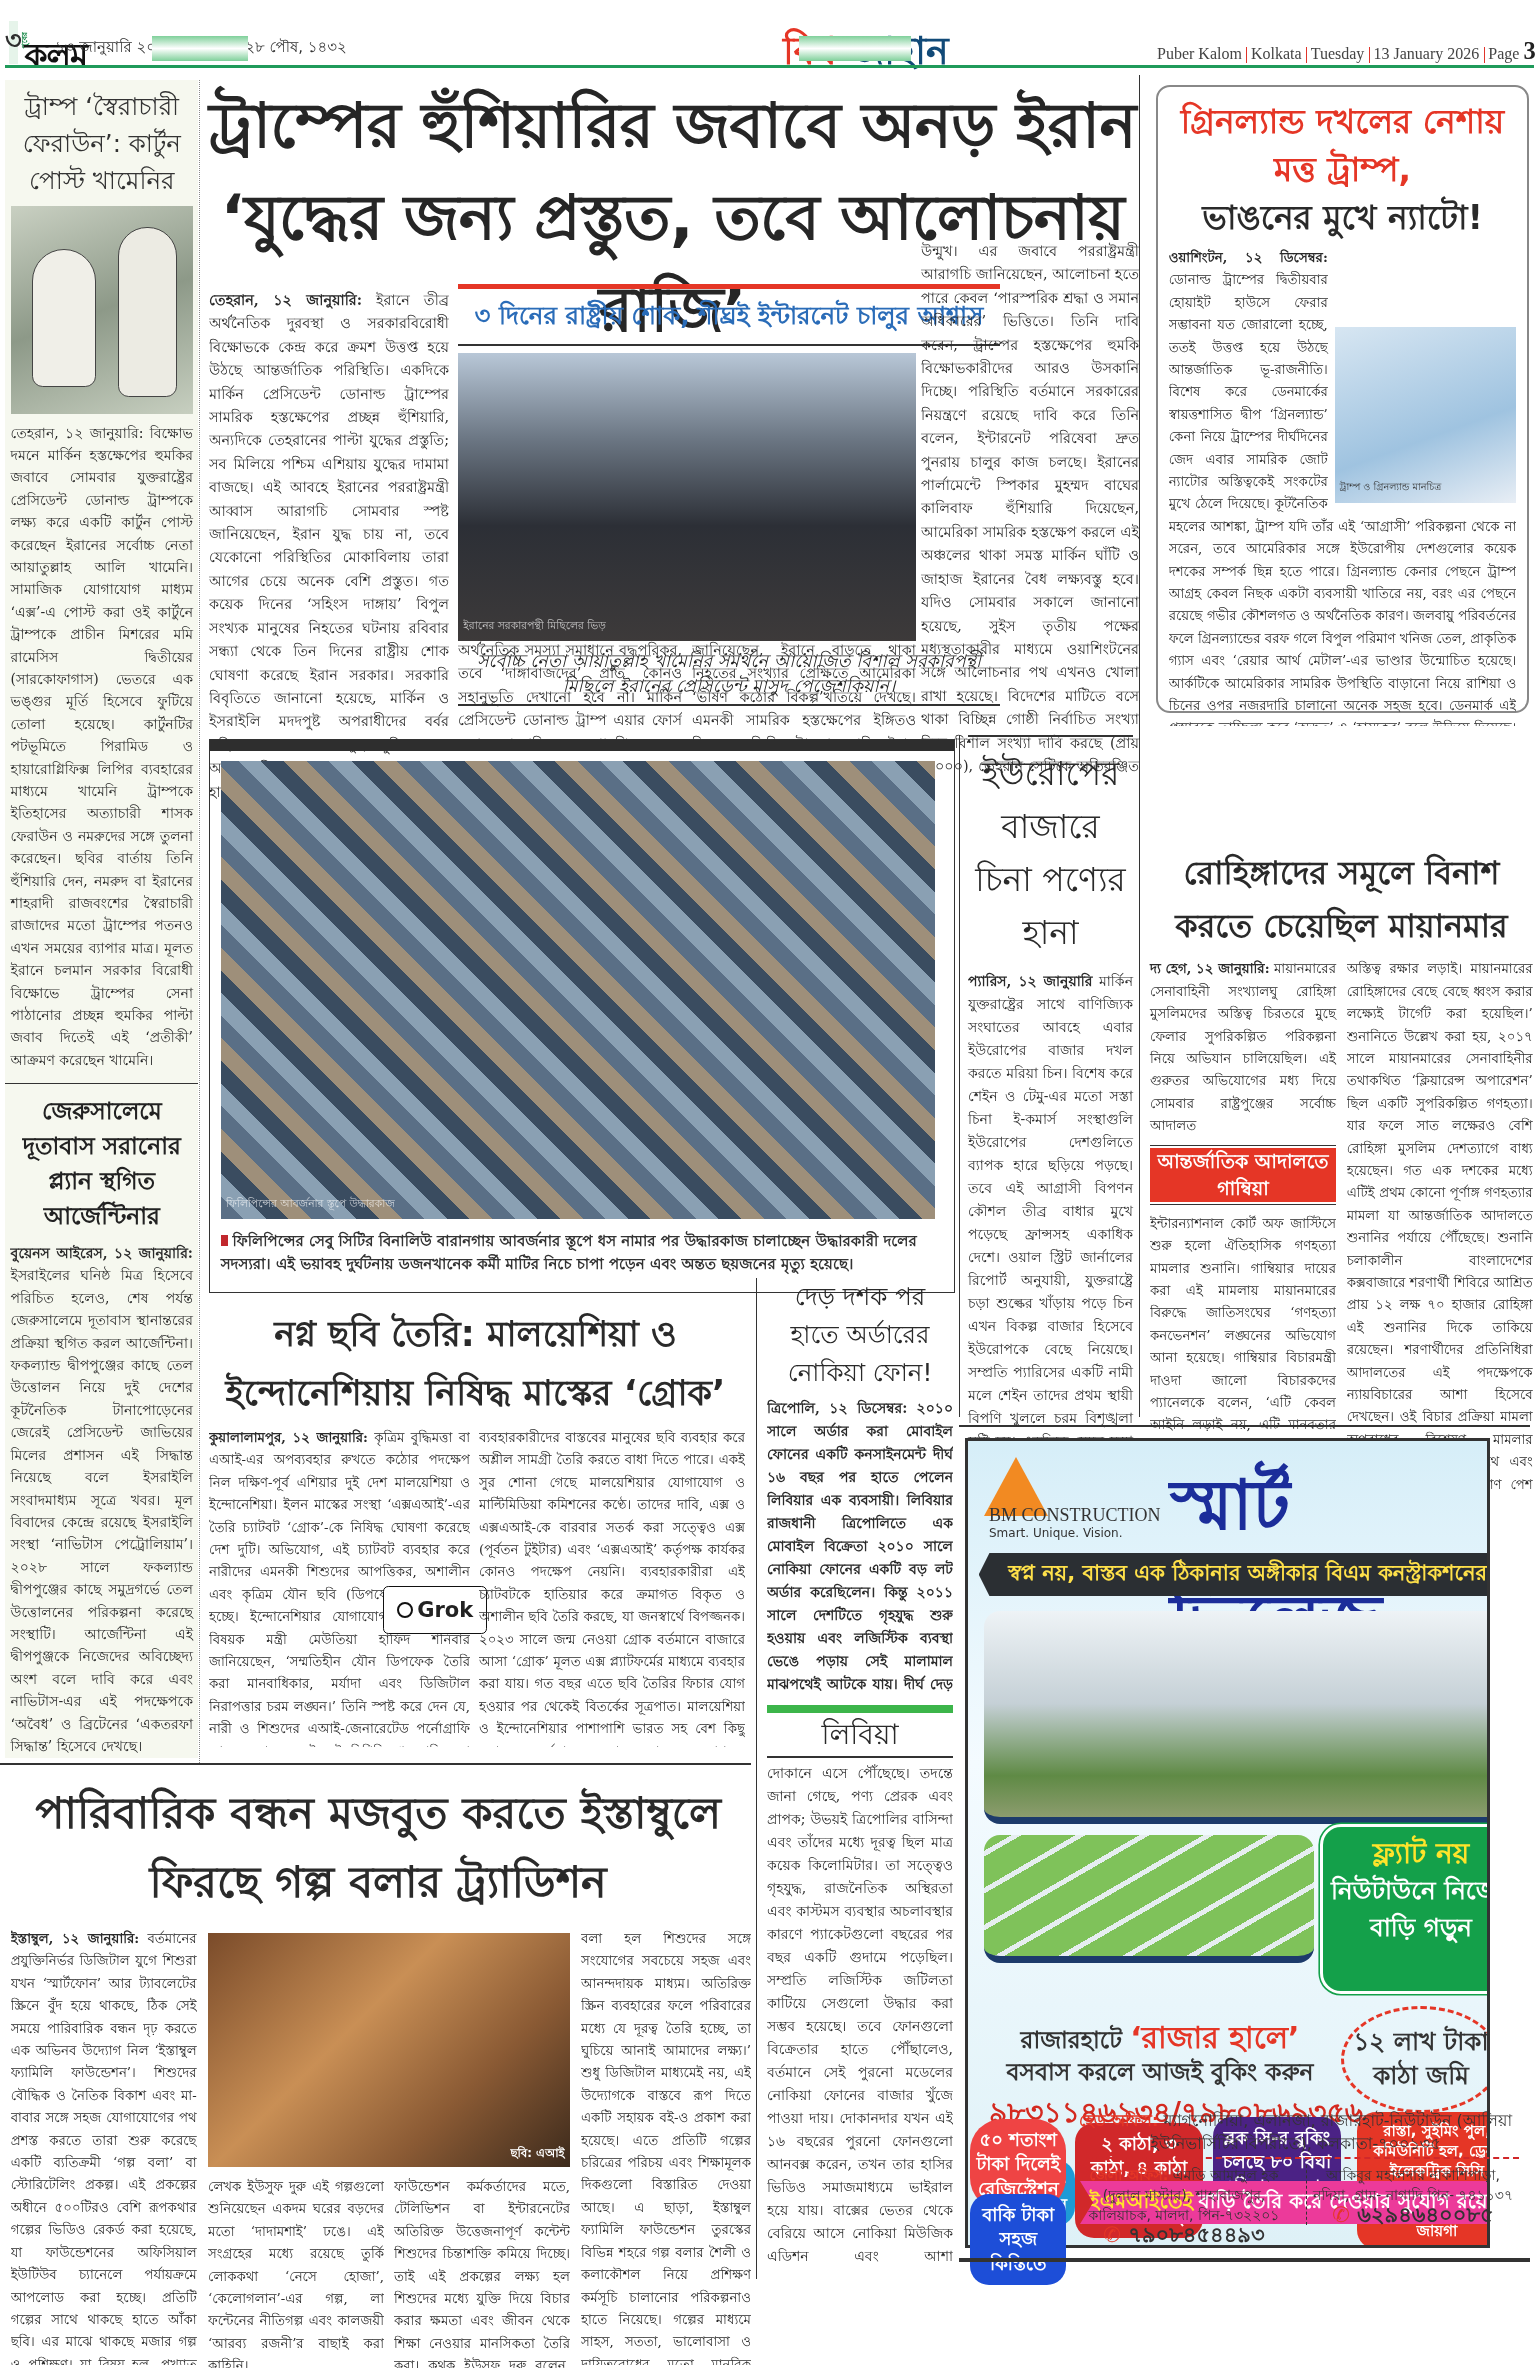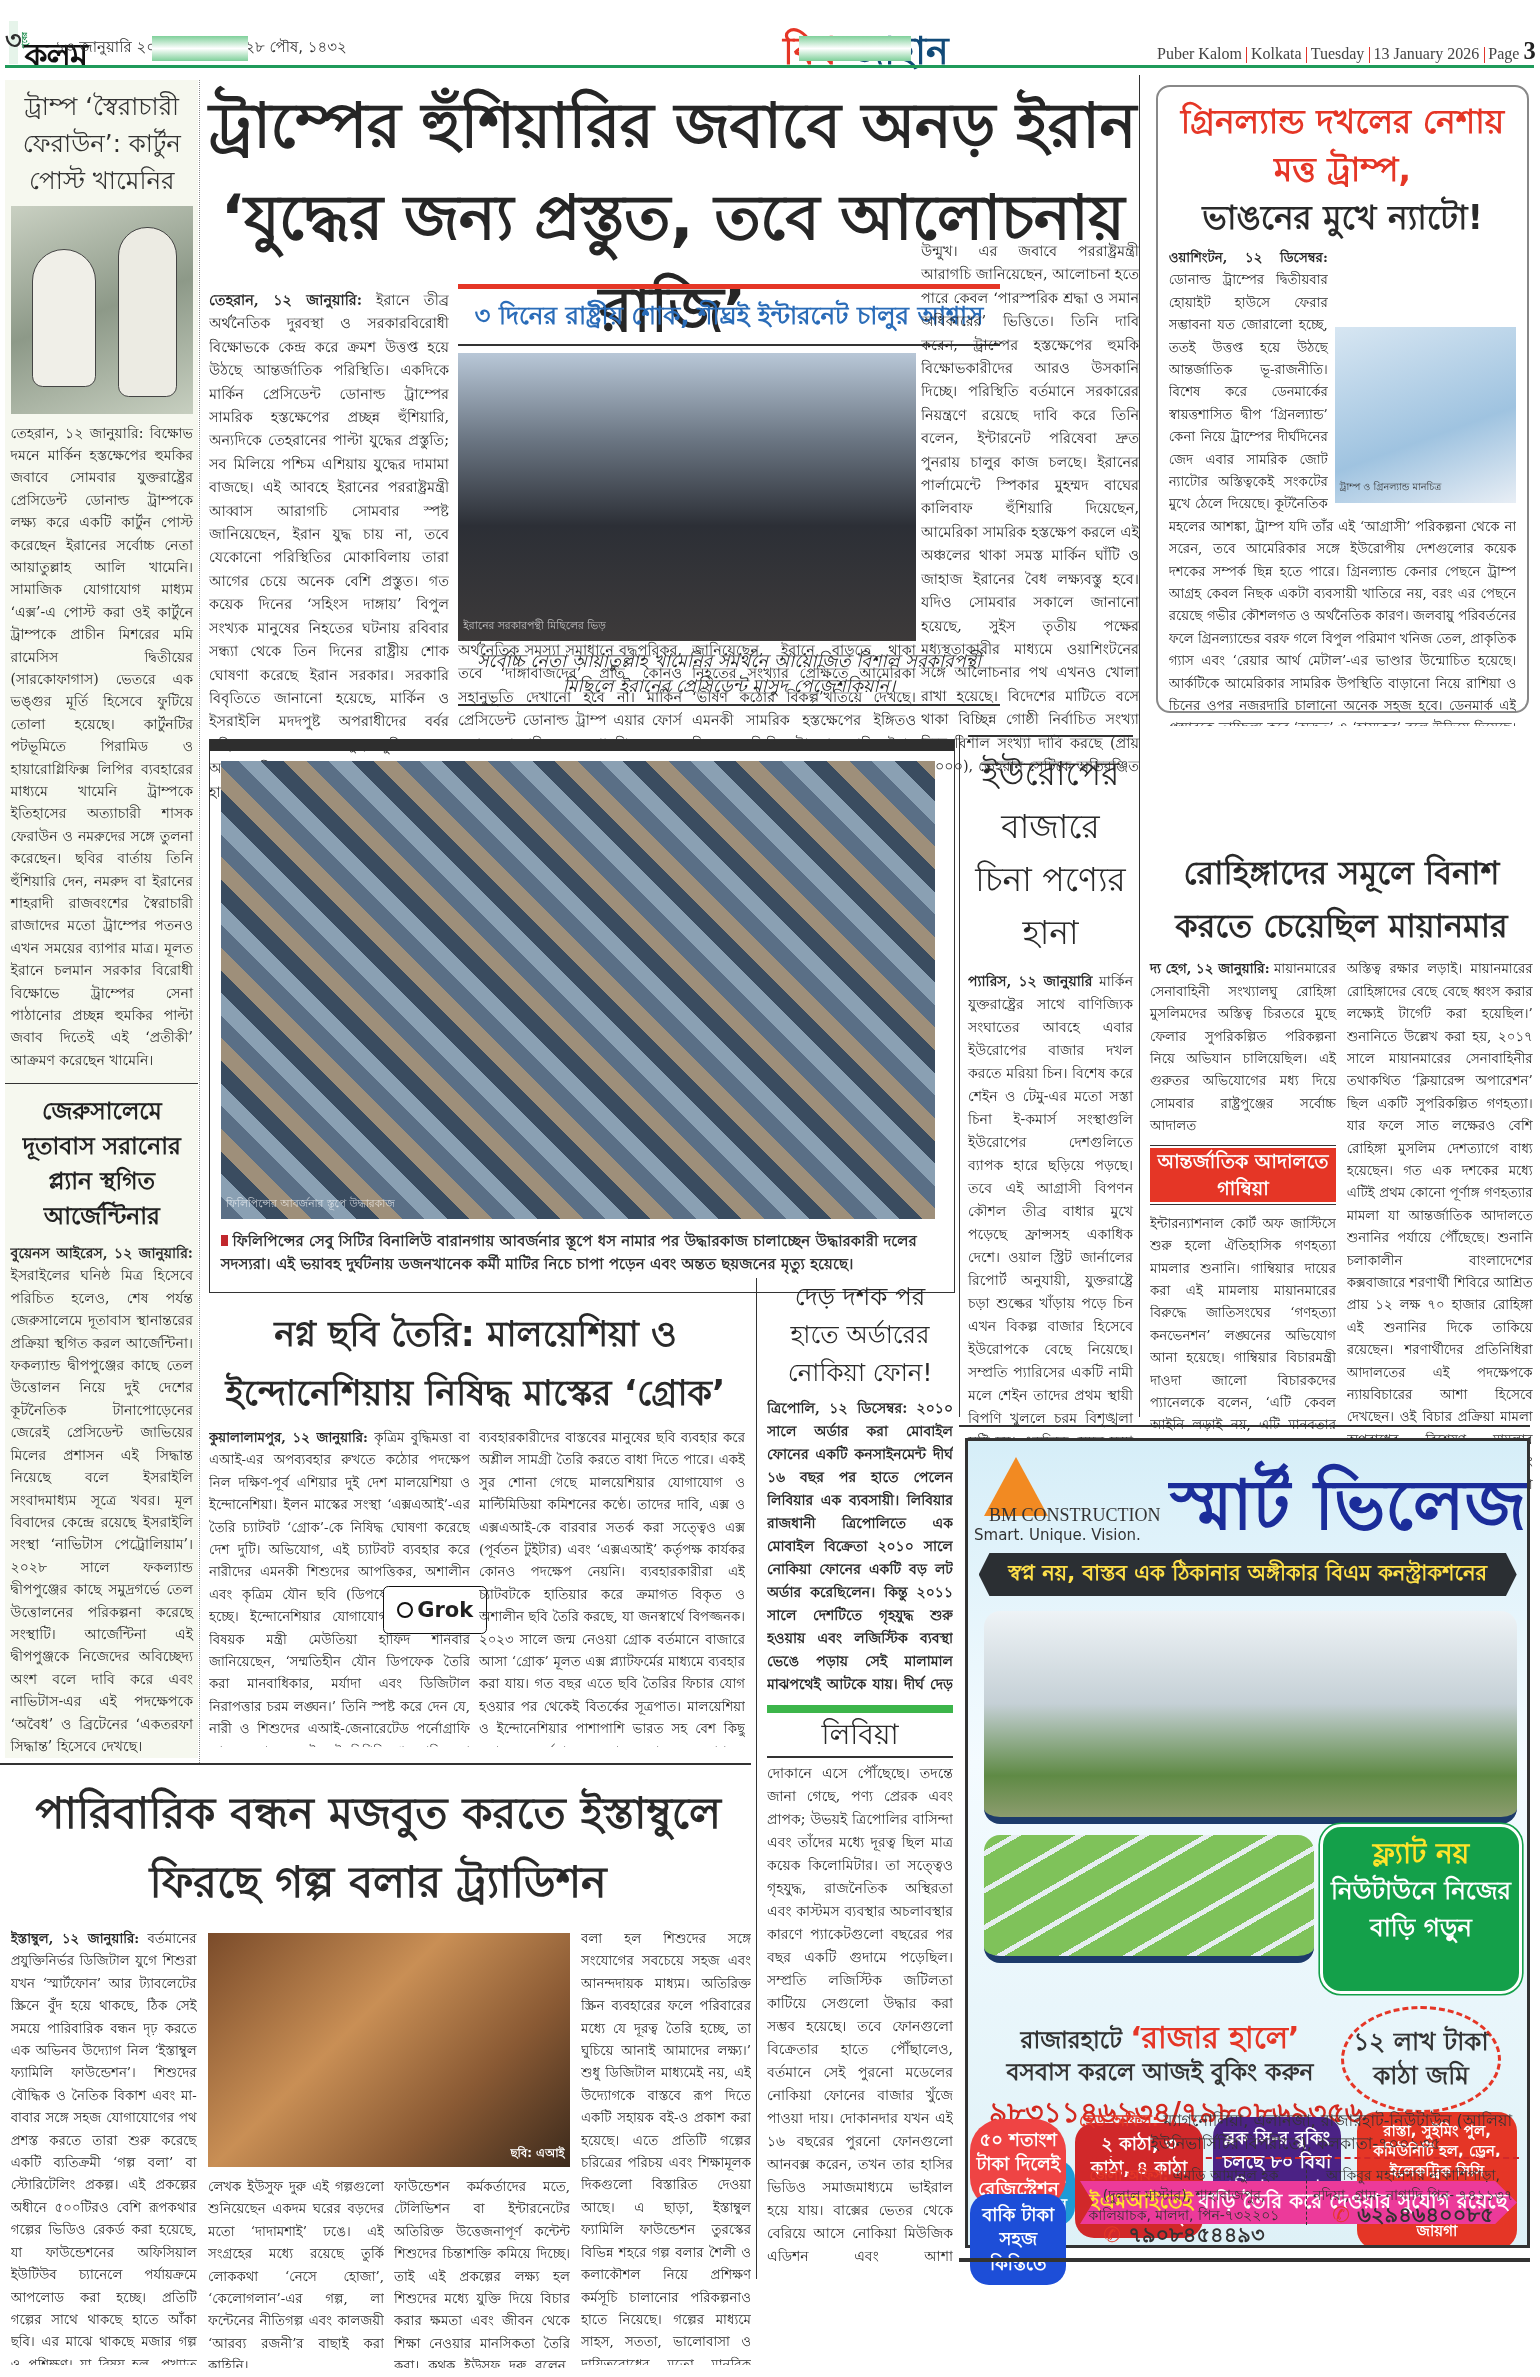--- a/index.html
+++ b/index.html
@@ -48,24 +48,24 @@
   .photo-map { background: linear-gradient(160deg,#d7e6f2,#9fc3e0 60%,#e8eef5); }
   .caption { font-style: italic; font-size: 17.6px; line-height: 25.6px; text-align:center; color:#222; }
 
   .col-rule-v { position:absolute; width:0; border-left: 1.1px solid #333; }
   .box-rounded { border: 2.1px solid #888; border-radius: 14px; }
 
   .section-head { text-align:center; font-weight:bold; color:#2a2a2a; }
   .red-head { color:#e53626; }
 
   
-  #ad { left: 965px; top: 1438px; width: 565px; height: 810px; border: 3.2px solid #333; background: linear-gradient(180deg,#d6eef8 0%,#f4fbff 40%,#def1f7 100%); overflow:hidden; }
+  #ad { left: 965px; top: 1438px; width: 525px; height: 810px; border: 3.2px solid #333; background: linear-gradient(180deg,#d6eef8 0%,#f4fbff 40%,#def1f7 100%); overflow:hidden; }
   .ad-logo-roof { position:absolute; left: 16px; top: 16px; width: 0; height: 0; border-left: 32px solid transparent; border-right: 32px solid transparent; border-bottom: 59px solid #f28a22; }
   .ad-brand { position:absolute; left: 21px; top: 64px; font-family: "Liberation Serif", serif; font-size: 18px; color:#333; }
-  .ad-tagline { position:absolute; left: 6px; top: 85px; font-size: 15px; color:#333; }
+  .ad-tagline { position:absolute; left: 21px; top: 85px; font-size: 12px; color:#333; }
   .ad-title { position:absolute; left: 202px; top: 10.7px; font-size: 69px; font-weight: bold; color: #1b2d9a; }
   .ad-banner { position:absolute; left: 10.7px; top: 112px; width: 538px; height: 43px; background:#2b2f33; color:#ffe14a; font-size: 21px; font-weight:bold; display:flex; align-items:center; justify-content:center; clip-path: polygon(2% 0,98% 0,100% 50%,98% 100%,2% 100%,0 50%); }
   .ad-house { position:absolute; left: 16px; top: 170px; width: 533px; height: 213px; border-radius: 16px; background: linear-gradient(180deg,#eef3f6 0%,#c5d0d6 45%,#5f8a45 80%,#8c9c6e 100%); border-bottom: 7.5px solid #1d3b6b; }
   .ad-plots { position:absolute; left: 16px; top: 394px; width: 330px; height: 128px; border-radius: 16px; background: repeating-linear-gradient(-30deg,#7fc25a 0 27px,#e6eef0 27px 32px); border-bottom: 7.5px solid #1d3b6b; }
   .ad-green-box { position:absolute; left: 352px; top: 383px; width: 202px; height: 170px; background:#14a04a; border-radius: 21px; border: 3.2px solid #fff; box-shadow: 0 0 0 1.6px #14a04a; text-align:center; color:#fff; font-weight:bold; font-size: 24.5px; line-height: 37px; padding-top: 7.5px; }
   .ad-green-box .yellow { color:#ffe42b; font-size: 28px; }
   .ad-circle { position:absolute; left: 373px; top: 565px; width: 160px; height: 107px; border: 3.2px dashed #e53626; border-radius: 50%; text-align:center; font-size: 24.5px; font-weight:bold; color:#333; line-height: 34px; padding-top: 16px; }
   .ad-rajar { position:absolute; left: 32px; top: 581px; width: 320px; text-align:center; font-size: 23.4px; font-weight:bold; color:#333; line-height: 32px; }
   .ad-rajar .red { color: #e53626; font-size: 30px; }
   .ad-phone-main { position:absolute; left: 21px; top: 650px; width: 352px; text-align:center; font-size: 28px; font-weight:bold; color:#d42a20; }

